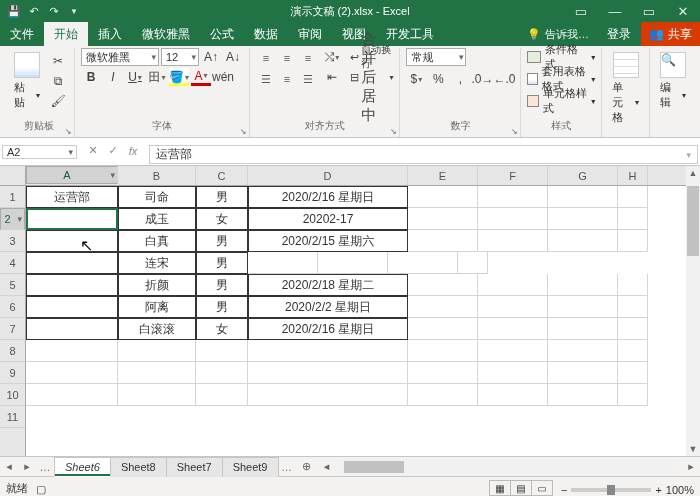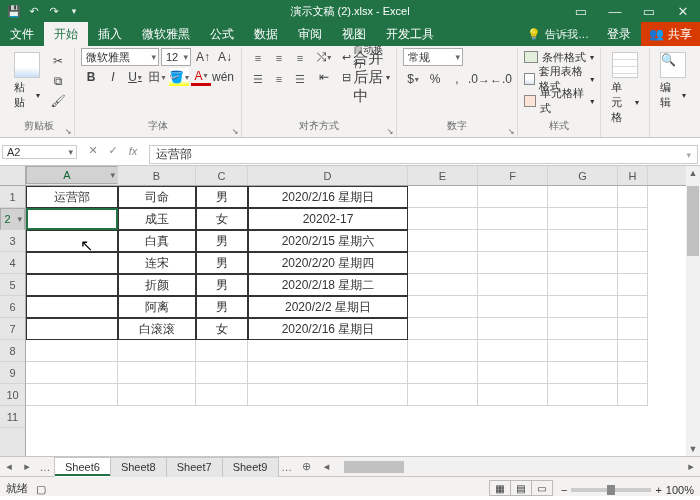--- a/index.html
+++ b/index.html
@@ -80,21 +80,21 @@
   .wA{width:92px;} .wB{width:78px;} .wC{width:52px;} .wD{width:160px;}
   .wE,.wF,.wG{width:70px;} .wH{width:30px;}
   .rh.sel,.ch.sel{background:#d2d2d2;color:#0f6635;}
   .selrect{position:absolute;border:2px solid #217346;pointer-events:none;}
   .cursor{position:absolute;font-size:16px;color:#000;pointer-events:none;left:80px;top:70px;}
   
   
   .sheetbar{height:20px;border-top:1px solid var(--border);display:flex;align-items:center;background:#f3f2f1;font-size:11px;}
   .navbtn{width:18px;text-align:center;color:#666;}
   .stab{padding:0 10px;height:20px;display:flex;align-items:center;border:1px solid var(--border);border-bottom:none;background:#e6e6e6;margin-right:-1px;}
-  .stab.active{background:#fff;border-bottom:1px solid #fff;position:relative;}
+  .stab.active{background:#fff;border-bottom:1px solid #fff;position:relative;font-style:italic;}
   .stab.active::before{content:"";position:absolute;left:0;right:0;bottom:0;height:2px;background:var(--excel-green);}
   .addsheet{width:22px;text-align:center;color:#666;}
   .hscroll{flex:1;height:14px;background:var(--scroll-bg);margin:0 4px;position:relative;}
   .hscroll .thumb{position:absolute;left:4px;top:1px;width:60px;height:12px;background:var(--scroll-thumb);}
   
   
   .statusbar{height:20px;background:#f3f2f1;border-top:1px solid var(--border);display:flex;align-items:flex-end;font-size:11px;padding:0 6px;gap:8px;}
   .statusbar .views{margin-left:auto;display:flex;gap:0;}
   .statusbar .views div{width:22px;height:16px;border:1px solid #bbb;display:flex;align-items:center;justify-content:center;font-size:10px;margin-left:-1px;}
   .zoom{display:flex;align-items:center;gap:4px;}
@@ -163,21 +163,21 @@
       </div>
     </div>
     <div class="glabel">剪贴板</div>
     <span class="dialoglaunch">↘</span>
   </div>
 
   <div class="group">
     <div class="gcontent" style="flex-direction:column;gap:2px;">
       <div class="fontrow">
         <div class="sel" style="width:78px;">微软雅黑</div>
-        <div class="sel" style="width:30px;">12</div>
+        <div class="sel" style="width:38px;">12</div>
         <span class="icbtn">A↑</span>
         <span class="icbtn">A↓</span>
       </div>
       <div class="fontrow">
         <span class="icbtn" style="font-weight:bold;">B</span>
         <span class="icbtn" style="font-style:italic;">I</span>
         <span class="icbtn dd" style="text-decoration:underline;">U</span>
         <span class="icbtn dd">田</span>
         <span class="icbtn dd" style="background:linear-gradient(#fff 70%,#ffff00);">🪣</span>
         <span class="icbtn dd" style="color:#c00;border-bottom:3px solid #c00;">A</span>
@@ -346,21 +346,20 @@
         <div class="cell wD tcell">2020/2/15 星期六</div>
       <div class="cell wE"></div>
         <div class="cell wF"></div>
         <div class="cell wG"></div>
         <div class="cell wH"></div>
     </div>
     <div class="datarow">
       <div class="cell wA tcell"></div>
         <div class="cell wB tcell">连宋</div>
         <div class="cell wC tcell">男</div>
-        <div class="cell wD tcell">2020/2/20 星期四</div>
       <div class="cell wE"></div>
         <div class="cell wF"></div>
         <div class="cell wG"></div>
         <div class="cell wH"></div>
     </div>
     <div class="datarow">
       <div class="cell wA tcell"></div>
         <div class="cell wB tcell">折颜</div>
         <div class="cell wC tcell">男</div>
         <div class="cell wD tcell">2020/2/18 星期二</div>

